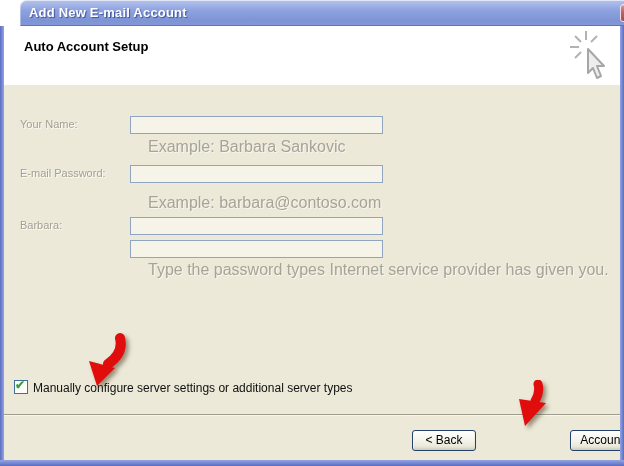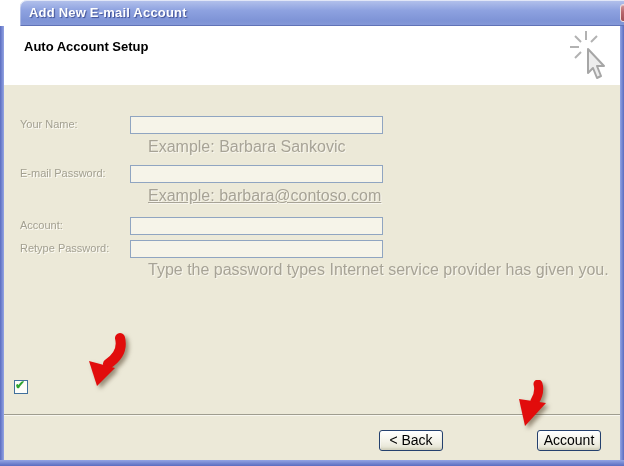--- a/index.html
+++ b/index.html
@@ -39,22 +39,22 @@
 
   .checkbox{position:absolute;left:14px;top:380px;width:14px;height:14px;background:#fdfdf9;
     border:1px solid #41709c;cursor:pointer;}
   .checkbox .tick{position:absolute;left:0px;top:-3px;font-size:12px;font-weight:bold;color:#2fa32f;line-height:14px;}
   .checkbox-label{position:absolute;left:33px;top:381px;font-size:12px;color:#101010;}
 
   .btn-divider{position:absolute;left:0;top:414px;width:616px;height:0;
     border-top:1px solid #9f9d8f;border-bottom:1px solid #f8f7ef;}
 
   .xp-btn{position:absolute;top:430px;width:64px;height:21px;border:1px solid #24406e;border-radius:3px;
-    background:linear-gradient(#ffffff,#f3f2e8 55%,#e2e1d0);font-size:14px;color:#000;text-align:center;
-    line-height:19px;cursor:pointer;box-shadow:inset 0 -2px 2px rgba(180,178,150,.35),inset 1px 1px 0 rgba(255,255,255,.9);}
+    background:linear-gradient(#ffffff,#f3f2e8 55%,#e2e1d0);font-size:12px;color:#000;text-align:center;
+    line-height:19px;cursor:pointer;box-shadow:inset 0 -2px 2px rgba(180,178,150,.35),inset 1px 1px 0 rgba(255,255,255,.9);margin-left:33px;}
   .btn-back{left:379px;}
   .btn-next{left:449px;}
   .btn-cancel{left:537px;}
 
   .annot{position:absolute;pointer-events:none;filter:drop-shadow(3px 3px 2px rgba(70,50,25,.5));}
 </style>
 </head>
 <body>
 
 <div class="window">
@@ -81,32 +81,32 @@
   </div>
 
   <div class="body"></div>
 
   <span class="flabel" style="left:20px;top:118px;">Your Name:</span>
   <input class="xp-input" style="left: 130px; top: 116px;" value="">
   <span class="hint" style="left:148px;top:138px;">Example: Barbara Sankovic</span>
 
   <span class="flabel" style="left:20px;top:167px;">E-mail Password:</span>
   <input class="xp-input" style="left: 130px; top: 165px;" value="">
-  <span class="hint" style="left:148px;top:187px;text-decoration:underline;">Example: barbara@contoso.com</span>
+  <span class="hint" style="left:148px;top:194px;">Example: barbara@contoso.com</span>
 
-  <span class="flabel" style="left:20px;top:219px;">Account:</span>
+  <span class="flabel" style="left:20px;top:219px;">Barbara:</span>
   <input class="xp-input" style="left: 130px; top: 217px;" value="">
 
-  <span class="flabel" style="left:20px;top:242px;">Retype Password:</span>
   <input class="xp-input" style="left: 130px; top: 240px;" value="">
   <span class="hint" style="left:148px;top:261px;">Type the password types Internet service provider has given you.</span>
 
   <div class="checkbox">
     <span class="tick">✔</span>
   </div>
+  <span class="checkbox-label">Manually configure server settings or additional server types</span>
 
   <div class="btn-divider" style="left:4px;"></div>
   <div class="xp-btn btn-back">&lt; Back</div>
   <div class="xp-btn btn-cancel">Account</div>
 
   <div class="frame left"></div>
   <div class="frame right"></div>
   <div class="frame bottom"></div>
 
   <svg class="annot" style="left:82px;top:332px;" width="56" height="58" viewBox="0 0 56 58">

